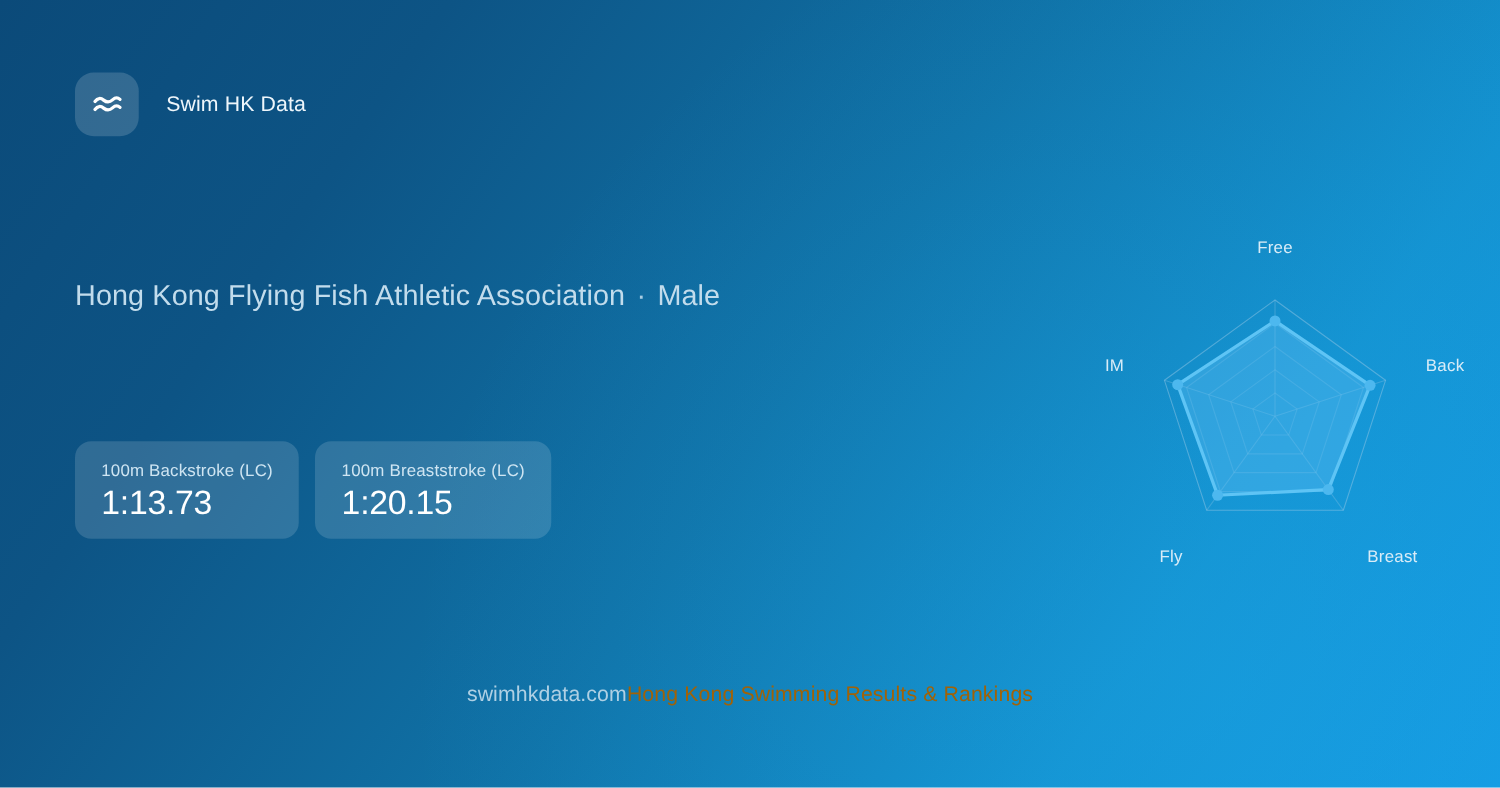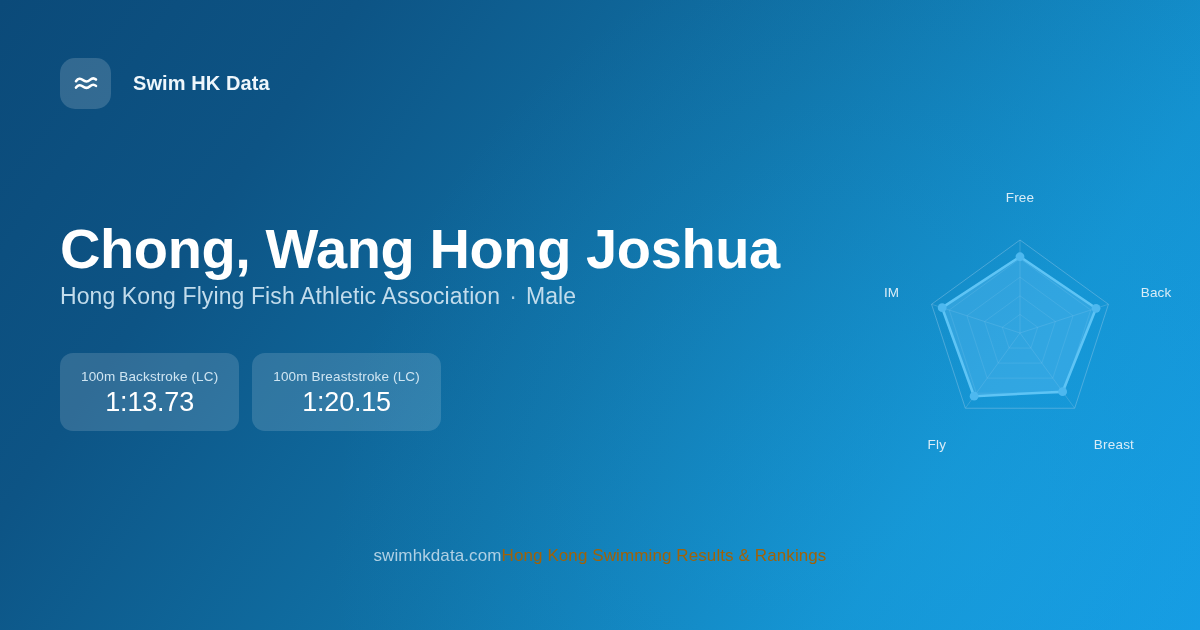--- a/index.html
+++ b/index.html
@@ -23,41 +23,41 @@
     position:absolute; left:60px; top:58px;
     display:flex; align-items:center; gap:22px;
   }
   .brand-mark {
     width:51px; height:51px; border-radius:15px;
     background: rgba(255,255,255,0.16);
     display:flex; align-items:center; justify-content:center;
   }
   .brand-mark svg { display:block; }
   .brand-name {
-    font-size:20px; font-weight:700; letter-spacing:0.1px;
+    font-size:17px; font-weight:400; letter-spacing:0.1px;
     color:#eef6fb;
   }
 
   
   .hero { position:absolute; left:60px; top:219px; width:800px; }
   .athlete-name {
     font-size:56px; font-weight:700; letter-spacing:-0.4px;
     line-height:1.08; color:#ffffff; white-space:nowrap;
   }
   .athlete-meta {
     margin-top:4px;
     font-size:23px; font-weight:400; letter-spacing:0.1px;
     color:#c2dcec; white-space:nowrap;
   }
   .athlete-meta .sep { padding:0 9px; color:#a9cde3; }
 
   
   .stats {
     position:absolute; left:60px; top:353px;
-    display:flex; gap:13px; align-items:stretch;text-align:center;
+    display:flex; gap:13px; align-items:stretch;
   }
   .stat-card {
     background: rgba(255,255,255,0.145);
     border-radius:13px;
     padding:16px 21px 15px 21px;
     min-height:74px;
     display:flex; flex-direction:column; justify-content:center;
   }
   .stat-label {
     font-size:13.5px; font-weight:400; letter-spacing:0.15px;
@@ -97,21 +97,20 @@
   <div class="brand-mark">
     <svg width="30" height="30" viewBox="0 0 30 30" aria-hidden="true">
       <path d="M5 12.2c2.2-3 4.6-3 6.9-1.1 2.4 1.9 4.8 1.9 7.1-0.2 2.3-2.1 4.1-2.1 6-0.4" fill="none" stroke="#ffffff" stroke-width="2.6" stroke-linecap="round"></path>
       <path d="M5 18.6c2.2-3 4.6-3 6.9-1.1 2.4 1.9 4.8 1.9 7.1-0.2 2.3-2.1 4.1-2.1 6-0.4" fill="none" stroke="#ffffff" stroke-width="2.6" stroke-linecap="round"></path>
     </svg>
   </div>
   <div class="brand-name">Swim HK Data</div>
 </div>
 
 <div class="hero">
-  <div class="athlete-name">Chong, Wang Hong Joshua</div>
   <div class="athlete-meta">
     <span>Hong Kong Flying Fish Athletic Association</span><span class="sep">·</span><span>Male</span>
   </div>
 </div>
 
 <div class="stats" id="stats-row">
     <div class="stat-card">
       <div class="stat-label">100m Backstroke (LC)</div>
       <div class="stat-value">1:13.73</div>
     </div>

